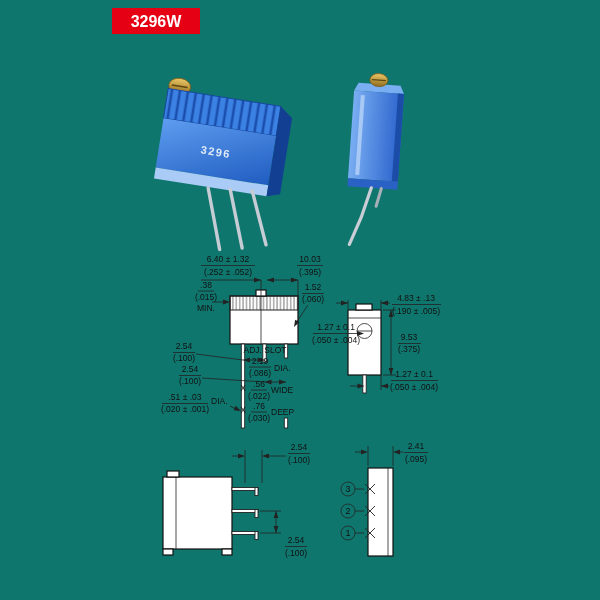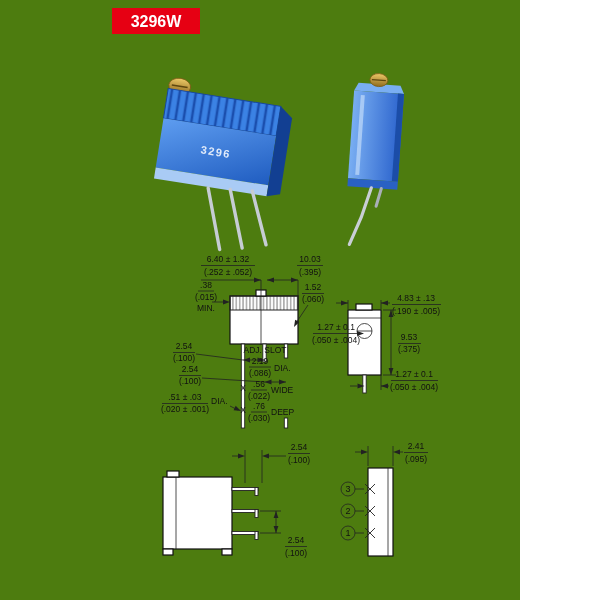--- a/index.html
+++ b/index.html
@@ -1,16 +1,16 @@
 <!DOCTYPE html>
 <html><head>
 <meta charset="utf-8">
 <style>
   html,body{margin:0;padding:0;background:#fff}
-  .canvas{position:relative;width:520px;height:600px;background:#4d7c0f;overflow:hidden;
+  .canvas{position:relative;width:600px;height:600px;background:#0f766e;overflow:hidden;
           font-family:"Liberation Sans",sans-serif}
   svg{position:absolute;left:0;top:0}
   text{fill:#111;font-family:"Liberation Sans",sans-serif}
   .dim{font-size:8.5px}
   .num{font-size:9px}
   .badge-t{font-size:16px;font-weight:bold;fill:#fff}
   .mark{font-size:11px;font-weight:bold;fill:#e9f1fc;letter-spacing:1.5px;opacity:.95}
   .tn{stroke:#222;stroke-width:.8;fill:none}
   .body-ln{stroke:#111;stroke-width:1.2;fill:#fff}
   .ah{fill:#222;stroke:none}

